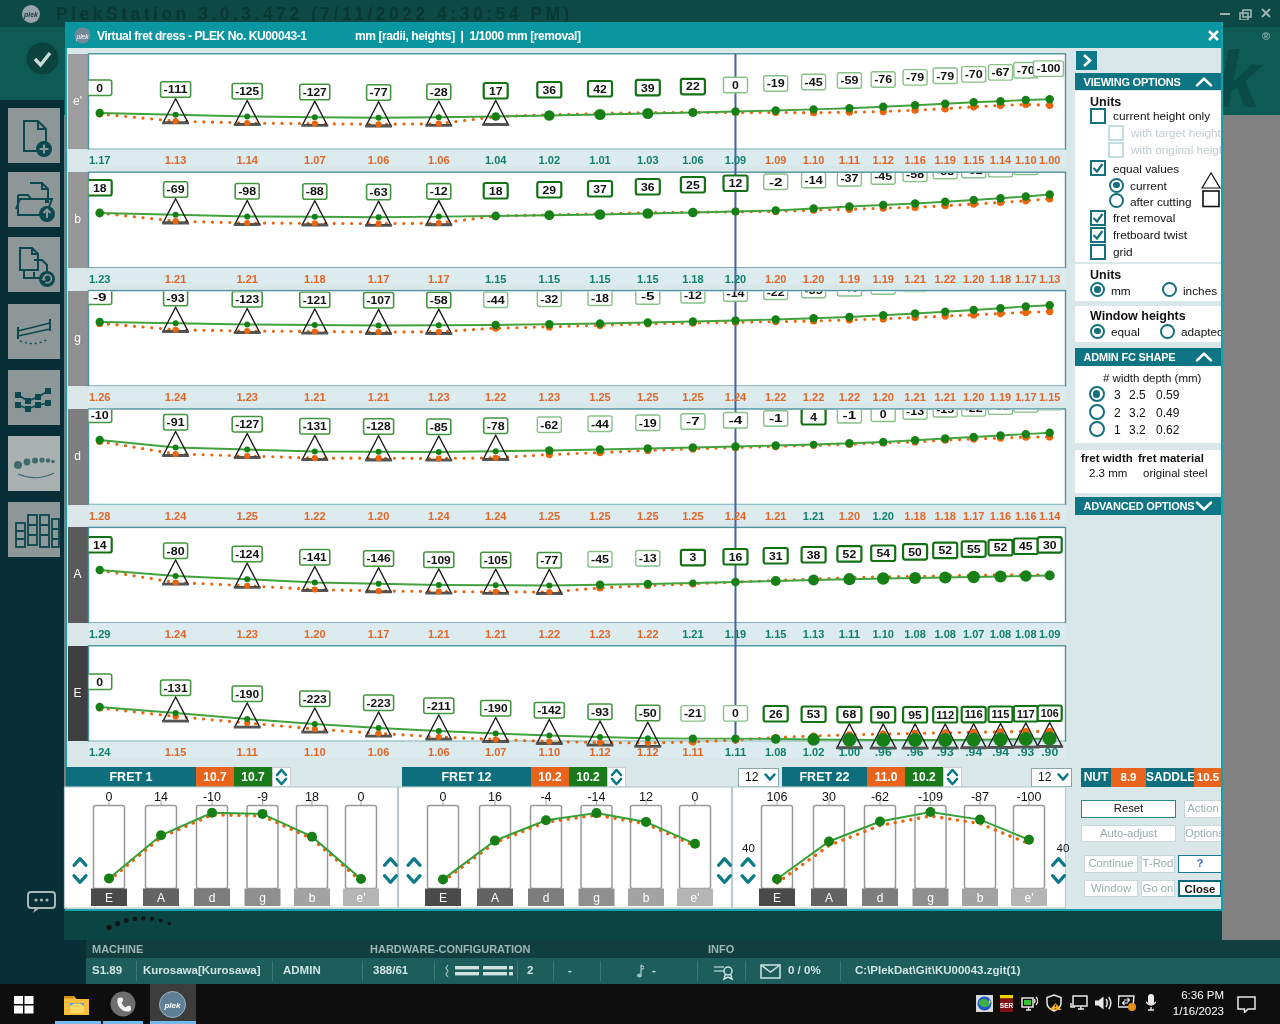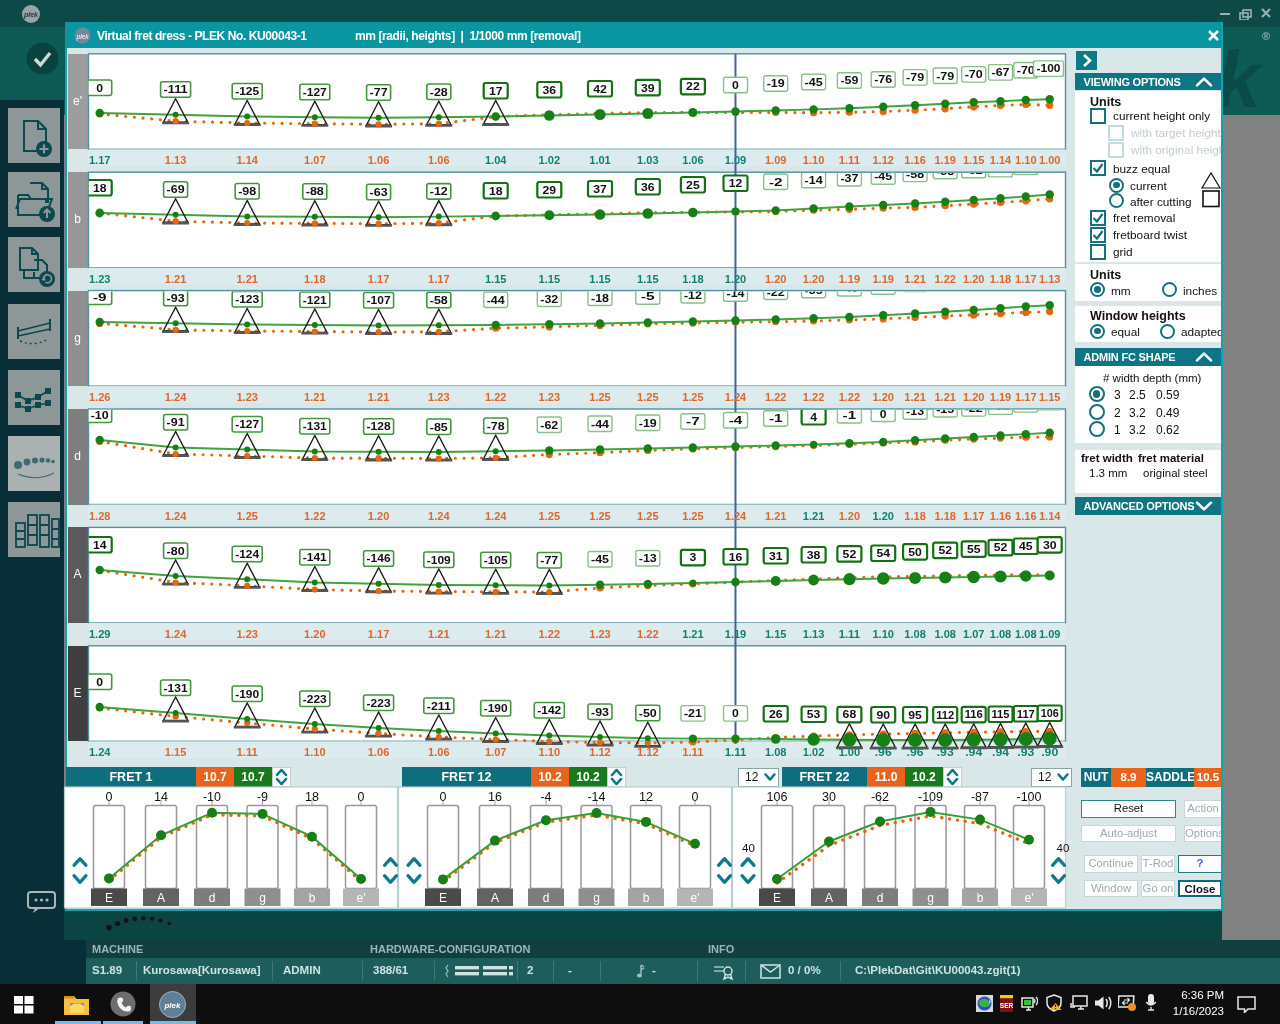--- a/index.html
+++ b/index.html
@@ -9,20 +9,21 @@
 <div style="position:absolute;left:0;top:0;width:1280px;height:27px;background:#0d4a47;"></div>
 <div style="position:absolute;left:0;top:27px;width:1280px;height:88px;background:#0e5a55;"></div>
 <div style="position:absolute;left:0;top:27px;width:64px;height:957px;background:#0e5a55;"></div>
 <div style="position:absolute;left:0;top:100px;width:64px;height:884px;background:#082f38;"></div>
 <div style="position:absolute;left:64px;top:115px;width:1216px;height:825px;background:#818181;"></div>
 <div style="position:absolute;left:64px;top:905px;width:1158px;height:37px;background:#0b4543;"></div>
 <svg style="position:absolute;left:21px;top:4px" width="20" height="20">
       <circle cx="10" cy="10" r="9" fill="#97a5a8"></circle>
       <text x="10" y="12.5" text-anchor="middle" font-size="7" font-style="italic" font-weight="bold" fill="#233a44" font-family="Liberation Sans">plek</text>
     </svg>
+<div style="position:absolute;left:56px;top:4px;color:#093833;font:bold 17.5px/20px &quot;Liberation Sans&quot;,sans-serif;letter-spacing:3.5px;">PlekStation 3.0.3.472 (7/11/2022 4:30:54 PM)</div>
 <svg style="position:absolute;left:1218px;top:6px" width="58" height="14">
       <line x1="2" y1="8" x2="12" y2="8" stroke="#9ab3b0" stroke-width="2"></line>
       <rect x="25" y="4" width="8" height="7" fill="none" stroke="#9ab3b0" stroke-width="1.6"></rect>
       <rect x="22" y="7" width="8" height="7" fill="none" stroke="#9ab3b0" stroke-width="1.6"></rect>
       <path d="M44 3 L52 11 M52 3 L44 11" stroke="#9ab3b0" stroke-width="2"></path>
     </svg>
 <svg style="position:absolute;left:26px;top:42px" width="33" height="33">
       <circle cx="16.5" cy="16.5" r="16" fill="#0a433e"></circle>
       <path d="M9 17 L14.5 23 L24 11" fill="none" stroke="#cdd9d6" stroke-width="3.4"></path>
     </svg>
@@ -180,21 +181,21 @@
 <div style="position:absolute;left:1090px;top:107.5px;width:16px;height:16px;border:2.4px solid #15707e;box-sizing:border-box;background:#fff"></div>
 <div style="position:absolute;left:1113px;top:109px;color:#111;font:11.8px &quot;Liberation Sans&quot;,sans-serif;white-space:nowrap;">current height only</div>
 <div style="position:absolute;left:1108px;top:125px;width:16px;height:16px;border:2.4px solid #c2dde0;box-sizing:border-box;background:#fff"></div>
 <div style="position:absolute;left:1131px;top:126px;color:#c3ccd0;font:11.8px &quot;Liberation Sans&quot;,sans-serif;white-space:nowrap;">with target height</div>
 <div style="position:absolute;left:1108px;top:142px;width:16px;height:16px;border:2.4px solid #c2dde0;box-sizing:border-box;background:#fff"></div>
 <div style="position:absolute;left:1131px;top:143px;color:#c3ccd0;font:11.8px &quot;Liberation Sans&quot;,sans-serif;white-space:nowrap;">with original height</div>
 <div style="position:absolute;left:1090px;top:160px;width:16px;height:16px;border:2.4px solid #15707e;box-sizing:border-box;background:#fff"></div>
 <svg style="position:absolute;left:1090px;top:160px" width="16" height="16">
       <path d="M3.5 8 L7 11.5 L12.5 4" fill="none" stroke="#15707e" stroke-width="2.2"></path>
     </svg>
-<div style="position:absolute;left:1113px;top:161.5px;color:#111;font:11.8px &quot;Liberation Sans&quot;,sans-serif;white-space:nowrap;">buzz equal</div>
+<div style="position:absolute;left:1113px;top:161.5px;color:#111;font:11.8px &quot;Liberation Sans&quot;,sans-serif;white-space:nowrap;">equal values</div>
 <div style="position:absolute;left:1109px;top:177.5px;width:15px;height:15px;border:2.2px solid #15707e;border-radius:50%;box-sizing:border-box;background:#fff"></div>
 <div style="position:absolute;left:1113.2px;top:181.7px;width:6.5px;height:6.5px;border-radius:50%;background:#15707e"></div>
 <div style="position:absolute;left:1130px;top:178.5px;color:#111;font:11.8px &quot;Liberation Sans&quot;,sans-serif;white-space:nowrap;">current</div>
 <div style="position:absolute;left:1109px;top:193px;width:15px;height:15px;border:2.2px solid #15707e;border-radius:50%;box-sizing:border-box;background:#fff"></div>
 <div style="position:absolute;left:1130px;top:194.5px;color:#111;font:11.8px &quot;Liberation Sans&quot;,sans-serif;white-space:nowrap;">after cutting</div>
 <div style="position:absolute;left:1090px;top:209.5px;width:16px;height:16px;border:2.4px solid #15707e;box-sizing:border-box;background:#fff"></div>
 <svg style="position:absolute;left:1090px;top:209.5px" width="16" height="16">
       <path d="M3.5 8 L7 11.5 L12.5 4" fill="none" stroke="#15707e" stroke-width="2.2"></path>
     </svg>
 <div style="position:absolute;left:1113px;top:211px;color:#111;font:11.8px &quot;Liberation Sans&quot;,sans-serif;white-space:nowrap;">fret removal</div>
@@ -238,21 +239,21 @@
 <div style="position:absolute;left:1114px;top:405.6px;color:#111;font:12px &quot;Liberation Sans&quot;,sans-serif;white-space:nowrap;">2</div>
 <div style="position:absolute;left:1129px;top:405.6px;color:#111;font:12px &quot;Liberation Sans&quot;,sans-serif;white-space:nowrap;">3.2</div>
 <div style="position:absolute;left:1156px;top:405.6px;color:#111;font:12px &quot;Liberation Sans&quot;,sans-serif;white-space:nowrap;">0.49</div>
 <div style="position:absolute;left:1088.5px;top:421.2px;width:16px;height:16px;border:2.2px solid #15707e;border-radius:50%;box-sizing:border-box;background:#fff"></div>
 <div style="position:absolute;left:1114px;top:423.2px;color:#111;font:12px &quot;Liberation Sans&quot;,sans-serif;white-space:nowrap;">1</div>
 <div style="position:absolute;left:1129px;top:423.2px;color:#111;font:12px &quot;Liberation Sans&quot;,sans-serif;white-space:nowrap;">3.2</div>
 <div style="position:absolute;left:1156px;top:423.2px;color:#111;font:12px &quot;Liberation Sans&quot;,sans-serif;white-space:nowrap;">0.62</div>
 <div style="position:absolute;left:1074.5px;top:449.5px;width:146.0px;height:43px;background:#fff;"></div>
 <div style="position:absolute;left:1081px;top:452px;color:#111;font:bold 11.5px &quot;Liberation Sans&quot;,sans-serif;white-space:nowrap;">fret width</div>
 <div style="position:absolute;left:1138px;top:452px;color:#111;font:bold 11.5px &quot;Liberation Sans&quot;,sans-serif;white-space:nowrap;">fret material</div>
-<div style="position:absolute;left:1089px;top:466.5px;color:#111;font:11.5px &quot;Liberation Sans&quot;,sans-serif;white-space:nowrap;">1.3 mm</div>
+<div style="position:absolute;left:1089px;top:466.5px;color:#111;font:11.5px &quot;Liberation Sans&quot;,sans-serif;white-space:nowrap;">2.3 mm</div>
 <div style="position:absolute;left:1143px;top:466.5px;color:#111;font:11.5px &quot;Liberation Sans&quot;,sans-serif;white-space:nowrap;">original steel</div>
 <div style="position:absolute;left:1074.5px;top:497px;width:146.0px;height:17.5px;background:#0d7584;color:#fff;font:bold 11px/18px &quot;Liberation Sans&quot;,sans-serif;letter-spacing:-0.2px;padding-left:9px;white-space:nowrap;box-sizing:border-box;">ADVANCED OPTIONS</div>
 <svg style="position:absolute;left:1192.5px;top:497px" width="22" height="18">
       <path d="M4.0 5.6 L11.0 12.4 L18.0 5.6" fill="none" stroke="#fff" stroke-width="2.6" stroke-linecap="round" stroke-linejoin="round"></path>
     </svg>
 <div style="position:absolute;left:1081px;top:768px;width:30px;height:19px;background:#0e6e7e;color:#fff;font:bold 12px/19px &quot;Liberation Sans&quot;,sans-serif;text-align:center;">NUT</div>
 <div style="position:absolute;left:1111px;top:768px;width:35px;height:19px;background:#e8641c;color:#fff;font:bold 11.5px/19px &quot;Liberation Sans&quot;,sans-serif;text-align:center;">8.9</div>
 <div style="position:absolute;left:1146px;top:768px;width:48px;height:19px;background:#0e6e7e;color:#fff;font:bold 12px/19px &quot;Liberation Sans&quot;,sans-serif;text-align:center;">SADDLE</div>
 <div style="position:absolute;left:1194px;top:768px;width:28px;height:19px;background:#e8641c;color:#fff;font:bold 11.5px/19px &quot;Liberation Sans&quot;,sans-serif;text-align:center;">10.5</div>
 <div style="position:absolute;left:1081px;top:800px;width:95px;height:17.5px;background:#fff;border:1.4px solid #2a8a8a;color:#111;font-weight:normal;font-family:&quot;Liberation Sans&quot;,sans-serif;font-size:11.3px;text-align:center;line-height:14.5px;box-sizing:border-box;white-space:nowrap;overflow:hidden;">Reset</div>

